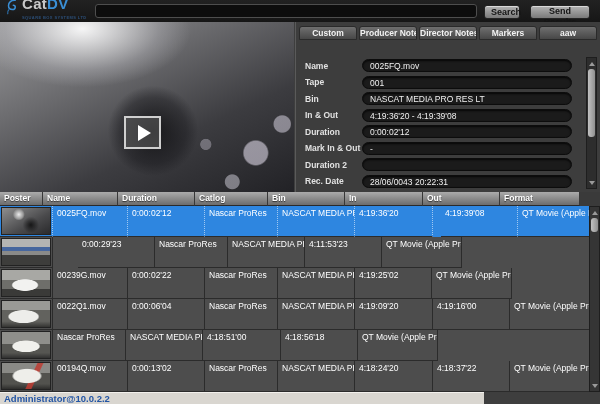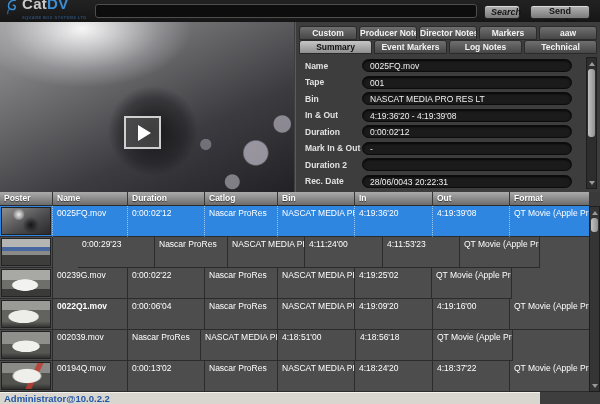--- a/index.html
+++ b/index.html
@@ -9,21 +9,21 @@
   
   .topbar{position:absolute;left:0;top:0;width:600px;height:22px;background:linear-gradient(#222,#161616);display:flex;align-items:center;}
   .logo{display:flex;align-items:flex-start;margin-left:4px;width:88px;position:relative;}
   .logo svg{width:18px;height:18px;margin-top:1px;}
   .logo-text{line-height:14px;font-size:15px;font-weight:bold;letter-spacing:.3px;}
   .logo-cat{color:#c9c9c9;}
   .logo-dv{color:#3a8fd6;}
   .logo-sub{font-size:4px;font-weight:bold;color:#2c4f78;letter-spacing:.4px;margin-top:0px;}
   .search-input{position:absolute;left:95px;top:4px;width:382px;height:14px;background:#0d0d0d;border:1px solid #4e4e4e;border-radius:3px;color:#eee;font-size:10px;padding:0 4px;outline:none;}
   .btn{position:absolute;top:5px;height:14px;background:linear-gradient(#b4b4b4,#7a7a7a);border:1px solid #242424;border-radius:3px;color:#141414;font-size:9px;font-weight:bold;padding:0 6px;line-height:11px;box-shadow:inset 0 1px 0 rgba(255,255,255,.5);}
-  .btn-search{left:484px;width:36px;font-style:italic;}
+  .btn-search{left:484px;width:36px;}
   .btn-send{left:530px;width:60px;}
 
   
   .main{position:absolute;left:0;top:22px;width:600px;height:170px;padding-left:12px;}
   .video-preview{position:absolute;left:0;top:0;width:294px;height:170px;
     background:
       radial-gradient(circle 20px at 87% 77%, rgba(236,230,246,.55) 58%, transparent 66%),
       radial-gradient(circle 14px at 96% 60%, rgba(226,221,236,.5) 58%, transparent 66%),
       radial-gradient(circle 12px at 79% 94%, rgba(231,229,241,.45) 58%, transparent 66%),
       radial-gradient(circle 9px at 70% 72%, rgba(221,216,231,.35) 58%, transparent 66%),
@@ -69,21 +69,21 @@
   .td.poster{padding:1px;}
   .thumb{width:100%;height:100%;border:1px solid #222;}
   .t1{background:radial-gradient(circle 8px at 35% 25%, #ececec, #999 55%, transparent 75%),radial-gradient(circle 11px at 60% 65%, rgba(0,0,0,.7), transparent 75%),linear-gradient(150deg,#8e8e8e,#4a4a4c 60%,#2a2a2c);}
   .t2{background:linear-gradient(#b5b5b3 0 30%, #47679e 30% 48%, #8a8a88 48% 62%, #3d3d3b 62% 100%);}
   .t3{background:radial-gradient(ellipse 18px 8px at 48% 58%, #f2f2f0 68%, transparent 76%),linear-gradient(#a8a8a4 0 40%, #6e6e6a 40% 75%, #3a3a38 75% 100%);}
   .t4{background:radial-gradient(ellipse 21px 9px at 45% 60%, #ededea 68%, transparent 76%),linear-gradient(#9a9a96 0 35%, #62625e 35% 78%, #343432);}
   .t5{background:radial-gradient(ellipse 19px 8px at 50% 55%, #f0f0ec 68%, transparent 76%),linear-gradient(#8f8f8b 0 45%, #565652 45% 80%, #303030);}
   .t6{background:radial-gradient(ellipse 20px 10px at 52% 50%, #eeeeea 66%, transparent 76%),linear-gradient(115deg, transparent 0 58%, rgba(190,60,50,.85) 60% 68%, transparent 70%),linear-gradient(#8a8a86 0 40%, #52524e 40% 80%, #2e2e2c);}
 
   
-  .statusbar{position:absolute;left:0;top:392px;width:540px;height:12px;background:#d9d6d0;border-top:1px solid #f2f0ec;display:flex;align-items:flex-end;}
+  .statusbar{position:absolute;left:0;top:392px;width:484px;height:12px;background:#d9d6d0;border-top:1px solid #f2f0ec;display:flex;align-items:flex-end;}
   .status-text{color:#2355a4;font-size:9.5px;font-weight:bold;margin-left:4px;}
 </style>
 </head>
 <body>
 
 <div class="app">
 
   <div class="topbar">
     <div class="logo">
       <svg viewBox="0 0 24 24">
@@ -108,26 +108,20 @@
     </div>
 
     <div class="detail-panel">
       <div class="tabs-row tabs-row1" id="tabs-row1">
           <div class="tab">Custom</div>
           <div class="tab">Producer Notes</div>
           <div class="tab">Director Notes</div>
           <div class="tab">Markers</div>
           <div class="tab">aaw</div>
         </div>
-      <div class="tabs-row" id="tabs-row2">
-          <div class="tab selected">Summary</div>
-          <div class="tab">Event Markers</div>
-          <div class="tab">Log Notes</div>
-          <div class="tab">Technical</div>
-        </div>
       <div class="fields" id="fields">
           <div class="field-row">
             <div class="field-label">Name</div>
             <div class="field-box">0025FQ.mov</div>
           </div>
           <div class="field-row">
             <div class="field-label">Tape</div>
             <div class="field-box">001</div>
           </div>
           <div class="field-row">
@@ -162,81 +156,79 @@
         <div class="scroll-thumb detail-thumb"></div>
         <div class="scroll-arrow arrow-down">
             <div class="tri-down"></div>
           </div>
       </div>
     </div>
   </div>
 
   <div class="clip-table">
     <div class="thead" id="thead">
-        <div class="th" style="width: 53px;">Poster</div>
+        <div class="th" style="width: 43px;">Poster</div>
         <div class="th" style="width: 75px;">Name</div>
         <div class="th" style="width: 77px;">Duration</div>
         <div class="th" style="width: 73px;">Catlog</div>
         <div class="th" style="width: 77px;">Bin</div>
         <div class="th" style="width: 78px;">In</div>
         <div class="th" style="width: 77px;">Out</div>
         <div class="th" style="width: 80px;">Format</div>
       </div>
     <div class="tbody" id="tbody">
         <div class="tr selected">
           <div class="td poster" style="width: 53px;">
             <div class="thumb t1"></div>
           </div>
           <div class="td" style="width: 75px;">0025FQ.mov</div>
           <div class="td" style="width: 77px;">0:00:02'12</div>
           <div class="td" style="width: 73px;">Nascar ProRes</div>
           <div class="td" style="width: 77px;">NASCAT MEDIA PRO R</div>
           <div class="td" style="width: 78px;">4:19:36'20</div>
-          <div class="td" style="width: 77px;">4:19:39'08</div>
+          <div class="td" style="width: 77px; margin-left: 8px;">4:19:39'08</div>
           <div class="td" style="width: 80px;">QT Movie (Apple ProRe</div>
         </div>
         <div class="tr">
           <div class="td poster" style="width: 53px;">
             <div class="thumb t2"></div>
           </div>
           <div class="td" style="width: 77px; margin-left: 25px;">0:00:29'23</div>
           <div class="td" style="width: 73px;">Nascar ProRes</div>
           <div class="td" style="width: 77px;">NASCAT MEDIA PRO R</div>
-          <div class="td" style="width: 78px;">4:11:24'00</div>
           <div class="td" style="width: 77px;">4:11:53'23</div>
           <div class="td" style="width: 80px;">QT Movie (Apple ProRe</div>
         </div>
         <div class="tr">
           <div class="td poster" style="width: 53px;">
             <div class="thumb t3"></div>
           </div>
           <div class="td" style="width: 75px;">00239G.mov</div>
           <div class="td" style="width: 77px;">0:00:02'22</div>
           <div class="td" style="width: 73px;">Nascar ProRes</div>
           <div class="td" style="width: 77px;">NASCAT MEDIA PRO R</div>
           <div class="td" style="width: 77px;">4:19:25'02</div>
           <div class="td" style="width: 80px;">QT Movie (Apple ProRe</div>
         </div>
         <div class="tr">
           <div class="td poster" style="width: 53px;">
             <div class="thumb t4"></div>
           </div>
-          <div class="td" style="width: 75px; font-weight: bold;">0022Q1.mov</div>
+          <div class="td" style="width: 75px;">0022Q1.mov</div>
           <div class="td" style="width: 77px;">0:00:06'04</div>
           <div class="td" style="width: 73px;">Nascar ProRes</div>
           <div class="td" style="width: 77px;">NASCAT MEDIA PRO R</div>
           <div class="td" style="width: 78px;">4:19:09'20</div>
           <div class="td" style="width: 77px;">4:19:16'00</div>
           <div class="td" style="width: 80px;">QT Movie (Apple ProRe</div>
         </div>
         <div class="tr">
           <div class="td poster" style="width: 53px;">
             <div class="thumb t5"></div>
           </div>
-          <div class="td" style="width: 75px;">002039.mov</div>
           <div class="td" style="width: 73px;">Nascar ProRes</div>
           <div class="td" style="width: 77px;">NASCAT MEDIA PRO R</div>
           <div class="td" style="width: 78px;">4:18:51'00</div>
           <div class="td" style="width: 77px;">4:18:56'18</div>
           <div class="td" style="width: 80px;">QT Movie (Apple ProRe</div>
         </div>
         <div class="tr">
           <div class="td poster" style="width: 53px;">
             <div class="thumb t6"></div>
           </div>

